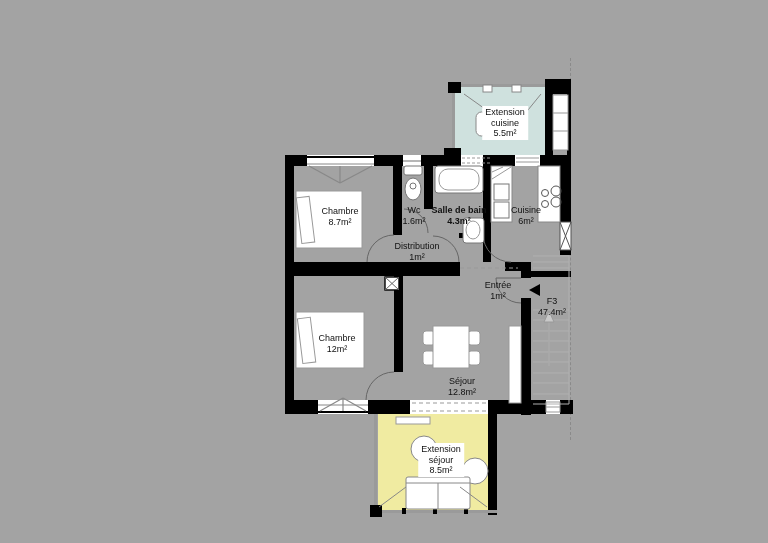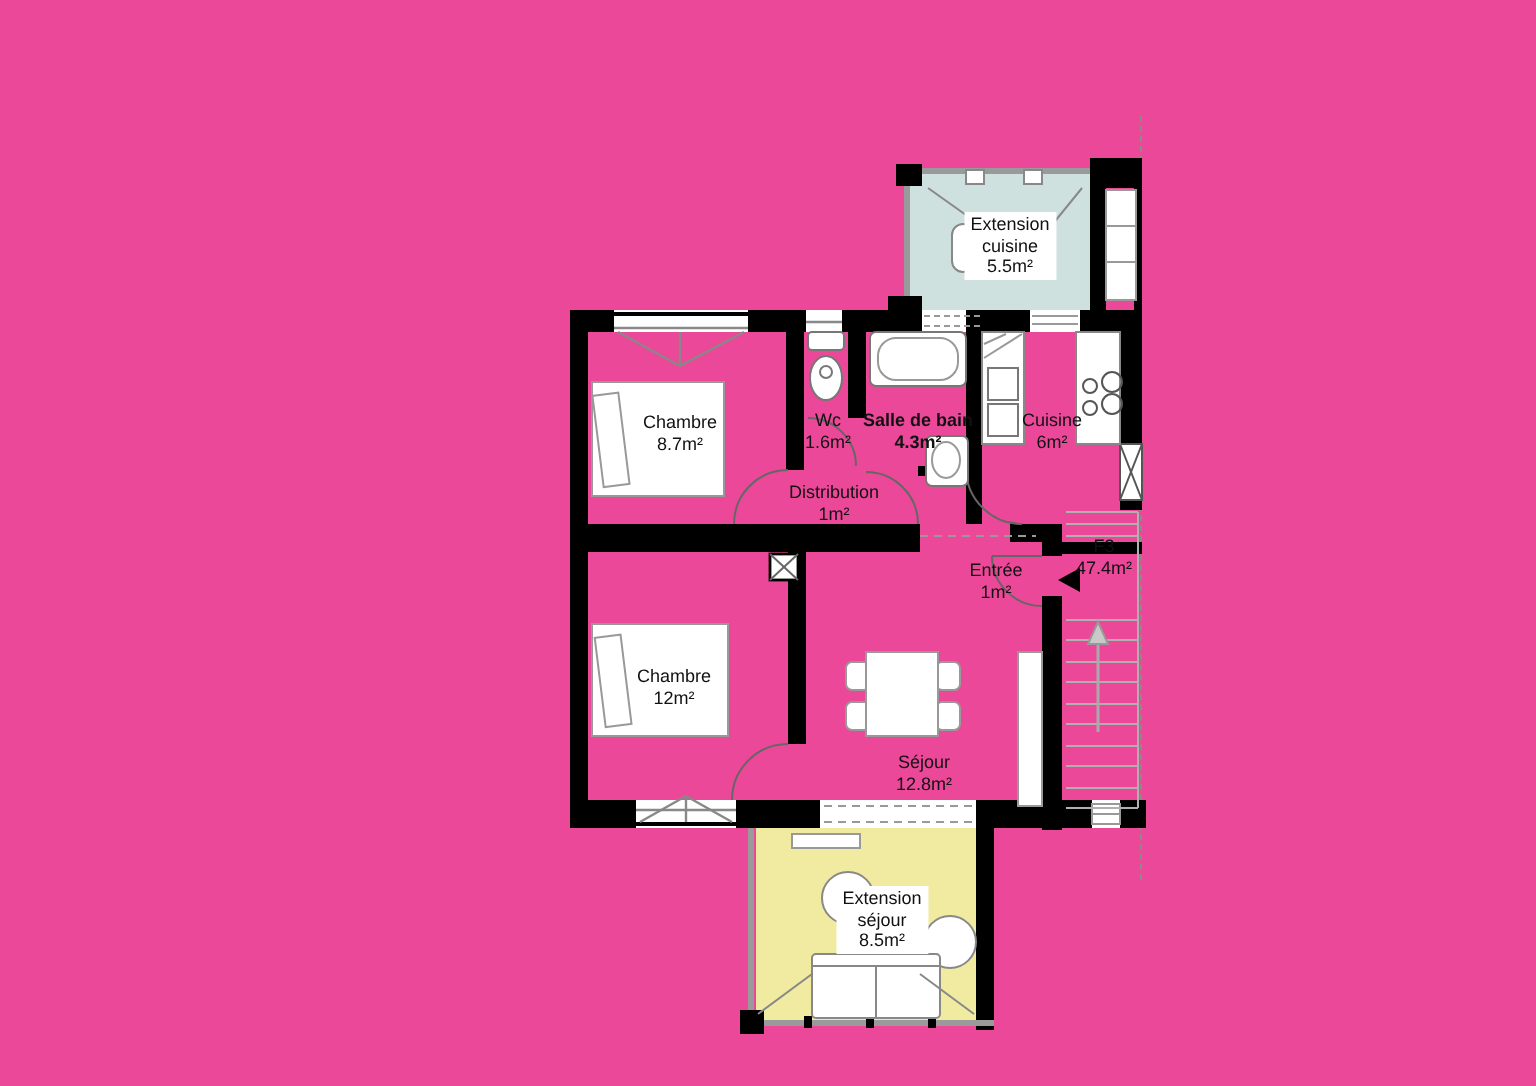--- a/index.html
+++ b/index.html
@@ -1,16 +1,16 @@
 <!DOCTYPE html>
 <html><head>
 <meta charset="utf-8">
 <style>
   html,body{margin:0;padding:0;background:#fff;}
-  .plan{position:relative;width:768px;height:543px;background:#ec4899;overflow:hidden;
+  .plan{position:relative;width:768px;height:543px;background:#a3a3a3;overflow:hidden;
         font-family:"Liberation Sans","DejaVu Sans",sans-serif;}
   .w{position:absolute;background:#000;}
   .tw{position:absolute;background:#9a9a9a;}
   .gap{position:absolute;background:#fff;}
   .fill{position:absolute;}
   .dash-v{position:absolute;border-left:1.5px dashed #8a8a8a;width:0;}
   .ov{position:absolute;left:0;top:0;pointer-events:none;}
   .lbl{position:absolute;transform:translateX(-50%);text-align:center;font-size:9px;
        line-height:10.5px;color:#111;white-space:nowrap;z-index:9;}
   .lbl.patch{background:#fff;padding:1px 3px;}
@@ -251,21 +251,21 @@
   <div class="lbl" style="left:417px;top:241px;">
     <div>Distribution</div>
     <div>1m²</div>
   </div>
 
   <div class="lbl" style="left:498px;top:280px;">
     <div>Entrée</div>
     <div>1m²</div>
   </div>
 
-  <div class="lbl" style="left:552px;top:268px;">
+  <div class="lbl" style="left:552px;top:296px;">
     <div>F3</div>
     <div>47.4m²</div>
   </div>
 
   <div class="lbl" style="left:337px;top:333px;">
     <div>Chambre</div>
     <div>12m²</div>
   </div>
 
   <div class="lbl" style="left:462px;top:376px;">

